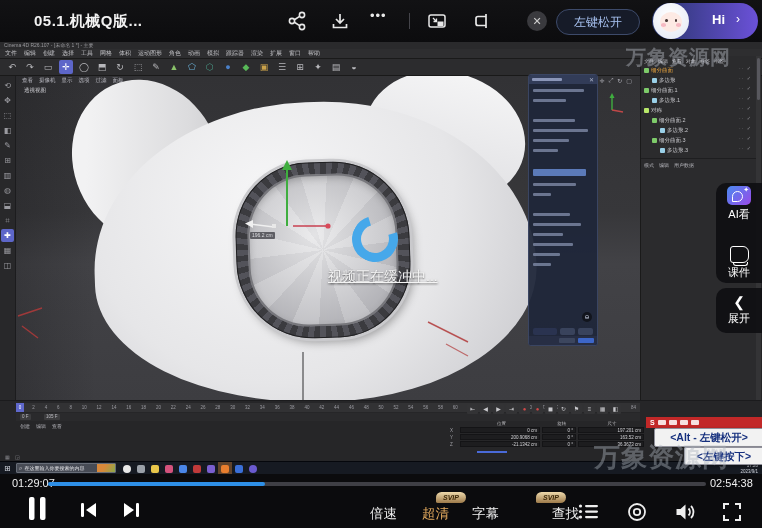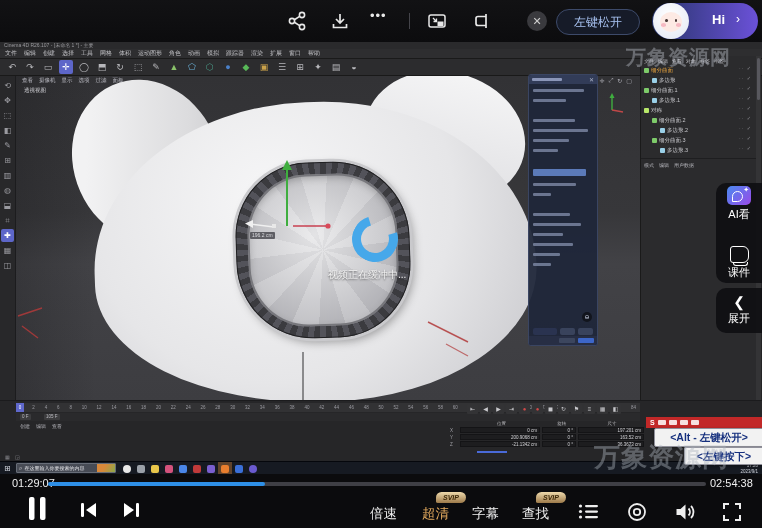--- a/index.html
+++ b/index.html
@@ -59,21 +59,21 @@
           box-shadow:0 0 0 3px #c9c9cc,inset 0 0 0 1px #202022,3px 4px 10px rgba(0,0,0,.35);}
   #socket .face{position:absolute;left:12px;top:12px;right:12px;bottom:12px;border-radius:40%;
           background:radial-gradient(circle at 45% 40%,rgba(255,255,255,.55),rgba(110,110,118,.18) 75%),
                      repeating-conic-gradient(from 25deg,#d4d4d7 0deg 20deg,#c2c2c6 20deg 40deg);
           box-shadow:inset 0 0 0 2px #77777c,inset 0 3px 9px rgba(0,0,0,.28);}
   .gizmo-label{position:absolute;left:234px;top:156px;background:rgba(82,82,88,.9);color:#dcdce0;
           font-size:5px;line-height:7px;padding:0 2px;border-radius:1px;}
   .spinner{position:absolute;left:336px;top:140px;width:46px;height:46px;border-radius:50%;
           border:9px solid transparent;border-left-color:#46a8ea;border-bottom-color:#46a8ea;border-right-color:#46a8ea;
           transform:rotate(28deg);box-sizing:border-box;z-index:8;}
-  .buffertext{position:absolute;left:312px;top:192px;font-size:10px;color:#f4f4f4;text-shadow:0 1px 2px rgba(0,0,0,.6);z-index:8;}
+  .buffertext{position:absolute;left:312px;top:192px;font-size:14px;color:#f4f4f4;text-shadow:0 1px 2px rgba(0,0,0,.6);z-index:8;text-decoration:underline;}
   
   #navy{left:528px;top:32px;width:70px;height:272px;background:rgba(31,38,57,.94);border:1px solid #3a4562;border-radius:3px;z-index:6;box-sizing:border-box;}
   .navy-head{height:9px;background:#323c58;border-radius:2px 2px 0 0;position:relative;}
   .navy-head .bar{position:absolute;left:3px;top:3px;width:30px;height:3px;border-radius:1px;background:#8b96b8;}
   .navy-head .x{position:absolute;right:3px;top:1px;font-size:6px;color:#aab2c8;}
   .navy-body{padding:5px 4px 0 4px;}
   .sk{height:3px;border-radius:1px;background:#7e89a6;margin-bottom:7px;opacity:.8;}
   .sk.gap{background:transparent;}
   .sk.hl{background:#5f7ec0;height:7px;opacity:.95;}
   .navy-foot{position:absolute;left:0;bottom:10px;width:100%;}
@@ -552,20 +552,21 @@
       <div class="book-ic"></div>
       <div class="sidelabel">课件</div>
     </div>
   </div>
   <div id="side2" class="sideblock abs">
     <div class="chev">❮</div>
     <div class="sidelabel">展开</div>
   </div>
 
   <div id="topbar" class="abs">
+    <div class="vtitle abs">05.1.机械Q版...</div>
     <svg class="tico abs" style="left:287px" viewBox="0 0 20 20">
       <circle cx="15" cy="4" r="2.6" fill="none" stroke="#e8e8e8" stroke-width="1.6"></circle>
       <circle cx="5" cy="10" r="2.6" fill="none" stroke="#e8e8e8" stroke-width="1.6"></circle>
       <circle cx="15" cy="16" r="2.6" fill="none" stroke="#e8e8e8" stroke-width="1.6"></circle>
       <line x1="12.6" y1="5.4" x2="7.4" y2="8.7" stroke="#e8e8e8" stroke-width="1.6"></line>
       <line x1="7.4" y1="11.3" x2="12.6" y2="14.6" stroke="#e8e8e8" stroke-width="1.6"></line>
     </svg>
     <svg class="tico abs" style="left:330px" viewBox="0 0 20 20">
       <path d="M10 3 v8 M6 8 l4 4 l4 -4" fill="none" stroke="#e8e8e8" stroke-width="1.7"></path>
       <path d="M3.5 13 v3.5 h13 V13" fill="none" stroke="#e8e8e8" stroke-width="1.7"></path>
@@ -611,21 +612,21 @@
     <rect x="2" y="2" width="3" height="14" rx="1.2" fill="#fff"></rect>
     <polygon points="17,2 7,9 17,16" fill="#fff"></polygon>
   </svg>
   <svg class="abs" style="left:121px;top:501px;z-index:26" width="20" height="18" viewBox="0 0 20 18">
     <rect x="15" y="2" width="3" height="14" rx="1.2" fill="#fff"></rect>
     <polygon points="3,2 13,9 3,16" fill="#fff"></polygon>
   </svg>
   <div class="ctl-txt abs" style="left:370px;z-index:26">倍速</div>
   <div class="ctl-txt gold abs" style="left:422px;z-index:26">超清</div>
   <div class="ctl-txt abs" style="left:472px;z-index:26">字幕</div>
-  <div class="ctl-txt abs" style="left:522px;z-index:26">查找</div>
+  <div class="ctl-txt abs" style="left:552px;z-index:26">查找</div>
   <div class="svip abs" style="left:436px">SVIP</div>
   <div class="svip abs" style="left:536px">SVIP</div>
   <svg class="abs" style="left:578px;top:503px;z-index:26" width="21" height="17" viewBox="0 0 21 17">
     <circle cx="2.5" cy="3" r="1.6" fill="#eee"></circle>
       <rect x="7" y="2" width="13" height="2.2" rx="1.1" fill="#eee"></rect>
     <circle cx="2.5" cy="8.5" r="1.6" fill="#eee"></circle>
       <rect x="7" y="7.5" width="13" height="2.2" rx="1.1" fill="#eee"></rect>
     <circle cx="2.5" cy="14" r="1.6" fill="#eee"></circle>
       <rect x="7" y="13" width="13" height="2.2" rx="1.1" fill="#eee"></rect>
   </svg>

